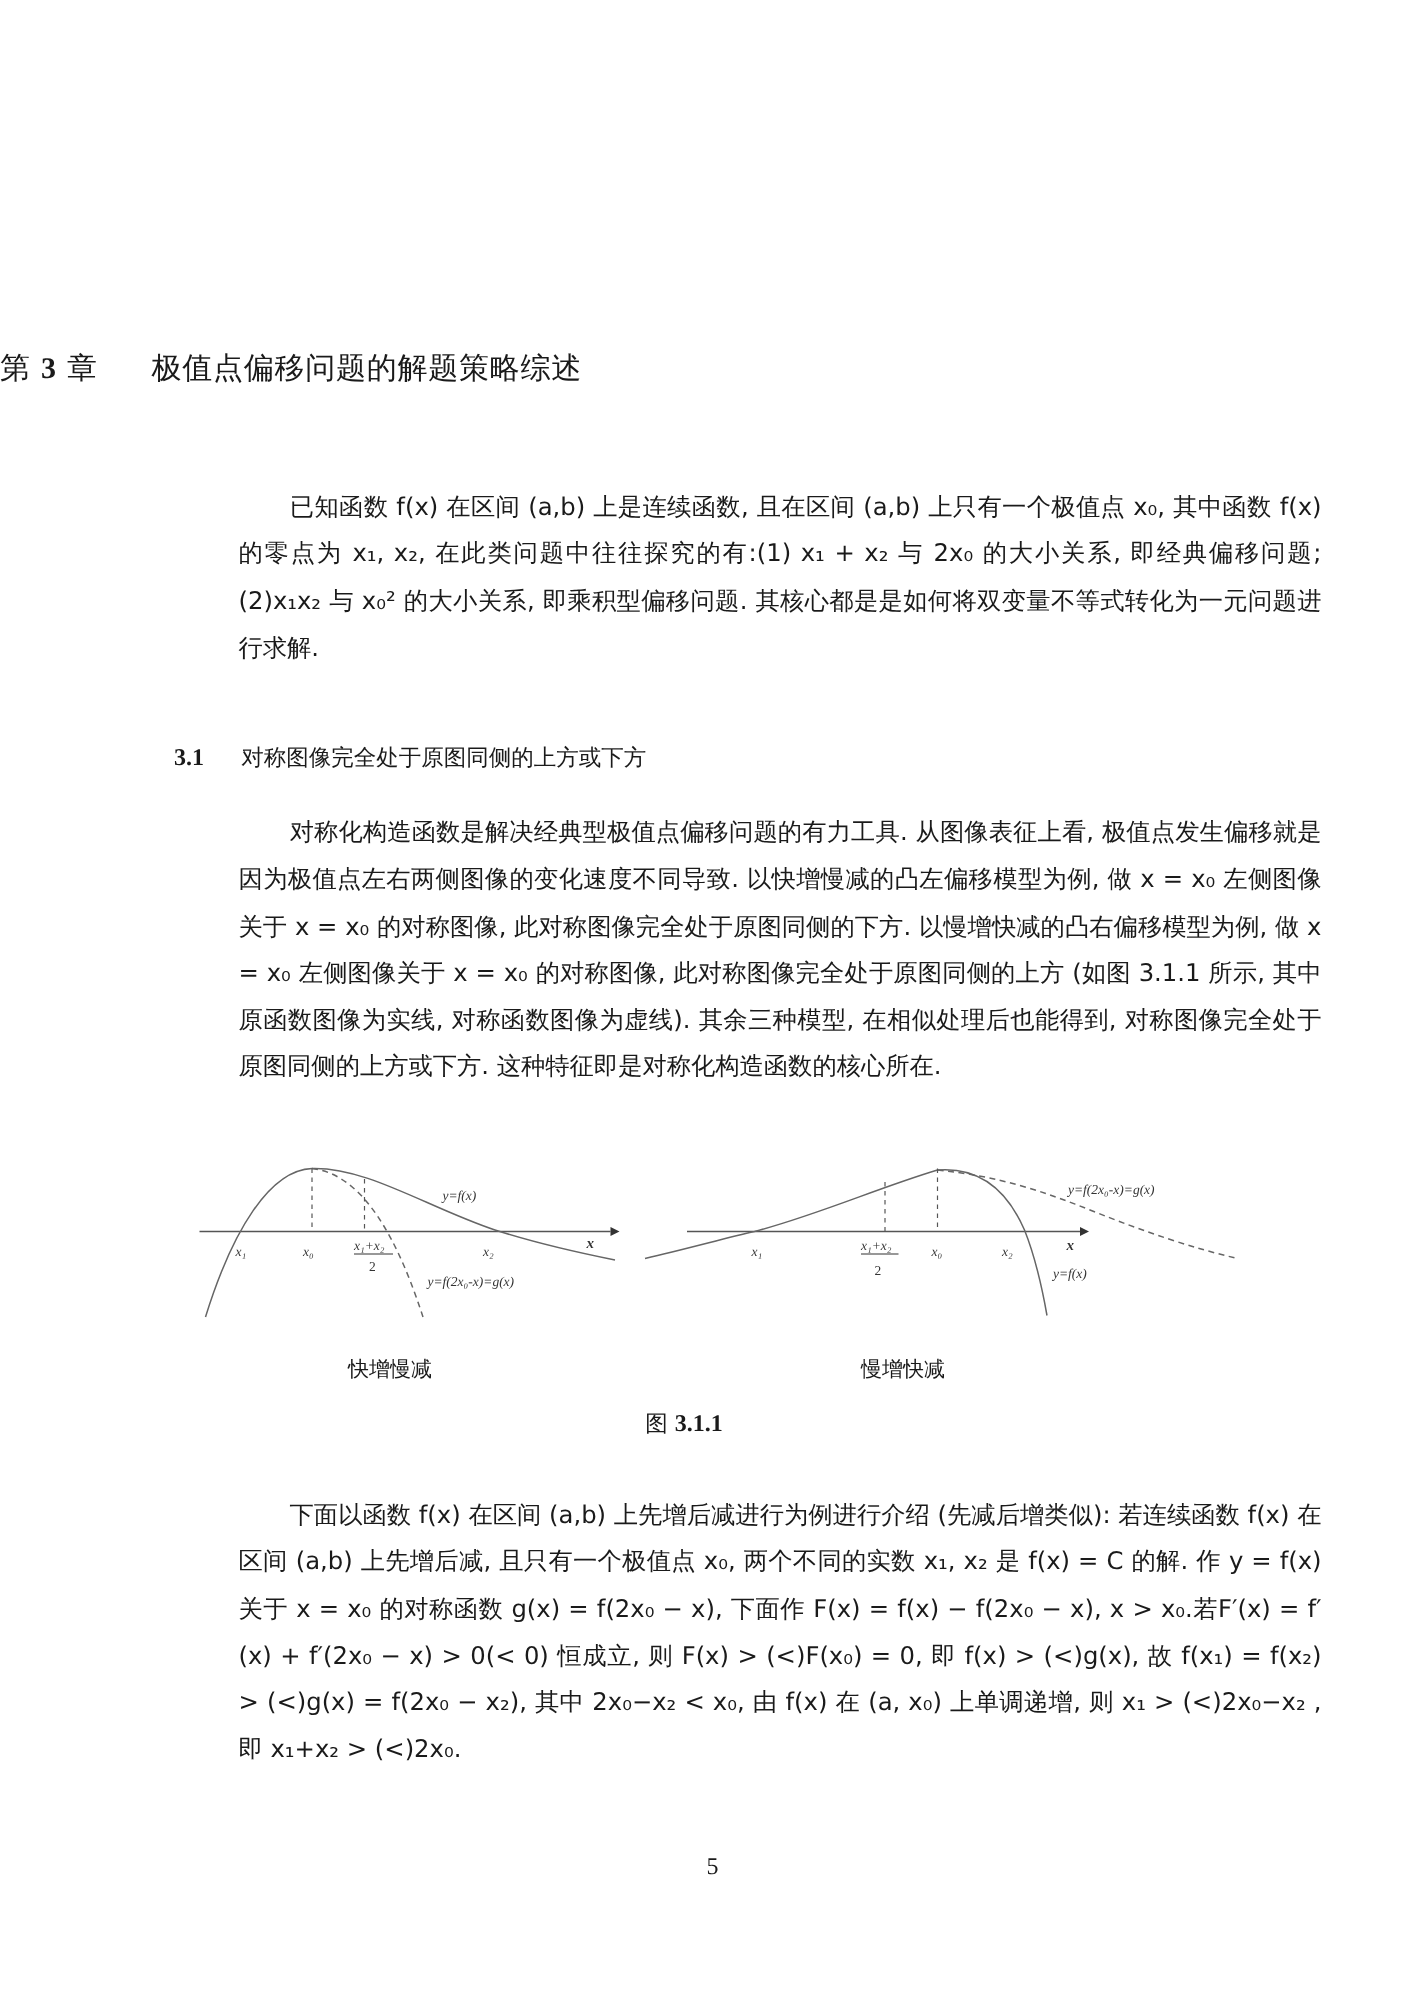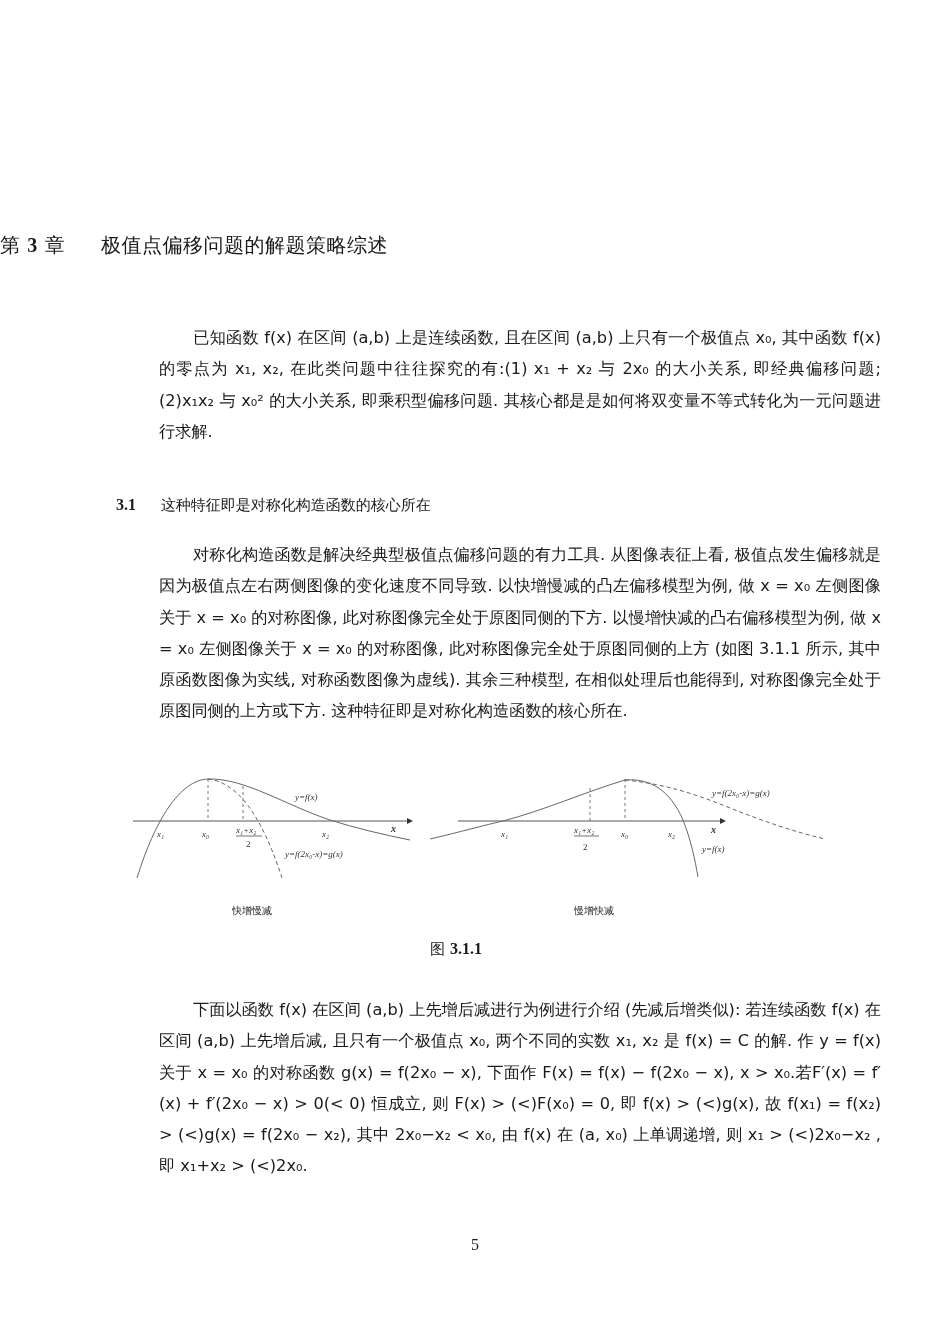--- a/index.html
+++ b/index.html
@@ -8,21 +8,21 @@
   .chapter-title { position:absolute; left:0; width:950px; top:232px; 
          font-family:"DejaVu Sans", sans-serif; font-size:20px; letter-spacing:0.5px; }
   .chapter-title .num { font-family:"Liberation Serif", serif; font-weight:bold; }
   .para { position:absolute; left:132px; width:722px; font-size:16.2px; line-height:31.3px;
           text-align:justify; font-family:"DejaVu Sans", sans-serif; font-weight:400;margin-left:27px; }
   .para .ind { display:inline-block; width:34px; }
   .section-title { position:absolute; left:116px; top:496px; font-size:15px;
           font-family:"DejaVu Sans", sans-serif; }
   .section-title .snum { font-family:Liberation Serif, serif; font-weight:bold; font-size:16px; margin-right:20px; }
   .figure { position:absolute; }
-  .fig-label { position:absolute; font-family:"DejaVu Sans", sans-serif; font-size:10px; }
+  .fig-label { position:absolute; font-family:"DejaVu Sans", sans-serif; font-size:14px; }
   .fig-caption { position:absolute; left:0; width:912px; top:940px; text-align:center;
           font-family:"DejaVu Sans", sans-serif; font-size:15px; }
   .fig-caption .cnum { font-family:"Liberation Serif", serif; font-weight:bold; font-size:16px; }
   .page-number { position:absolute; left:0; width:950px; top:1236px; text-align:center;
           font-family:"Liberation Serif", serif; font-size:16px; }
   svg text { font-family:"Liberation Serif", serif; font-style:italic; fill:#333; }
 </style>
 </head>
 <body>
 
@@ -33,21 +33,21 @@
   <span style="display:inline-block;width:22px"></span>
   <span>极值点偏移问题的解题策略综述</span>
 </div>
 
 <div class="para" style="top:322px;">
   <span class="ind"></span><span>已知函数 f(x) 在区间 (a,b) 上是连续函数, 且在区间 (a,b) 上只有一个极值点 x₀, 其中函数 f(x) 的零点为 x₁, x₂, 在此类问题中往往探究的有:(1) x₁ + x₂ 与 2x₀ 的大小关系, 即经典偏移问题;(2)x₁x₂ 与 x₀² 的大小关系, 即乘积型偏移问题. 其核心都是是如何将双变量不等式转化为一元问题进行求解.</span>
 </div>
 
 <div class="section-title">
   <span class="snum">3.1</span>
-  <span>这种特征即是对称化构造函数的核心所在</span>
+  <span>对称图像完全处于原图同侧的上方或下方</span>
 </div>
 
 <div class="para" style="top:539px;">
   <span class="ind"></span><span>对称化构造函数是解决经典型极值点偏移问题的有力工具. 从图像表征上看, 极值点发生偏移就是因为极值点左右两侧图像的变化速度不同导致. 以快增慢减的凸左偏移模型为例, 做 x = x₀ 左侧图像关于 x = x₀ 的对称图像, 此对称图像完全处于原图同侧的下方. 以慢增快减的凸右偏移模型为例, 做 x = x₀ 左侧图像关于 x = x₀ 的对称图像, 此对称图像完全处于原图同侧的上方 (如图 3.1.1 所示, 其中原函数图像为实线, 对称函数图像为虚线). 其余三种模型, 在相似处理后也能得到, 对称图像完全处于原图同侧的上方或下方. 这种特征即是对称化构造函数的核心所在.</span>
 </div>
 
 <div class="figure" style="left:125px; top:770px; width:300px; height:115px;">
   <svg width="300" height="115" viewBox="0 0 300 115">
     <line x1="8" y1="51" x2="282" y2="51" stroke="#555" stroke-width="1"></line>
     <polygon points="282,48 288,51 282,54" fill="#333"></polygon>

